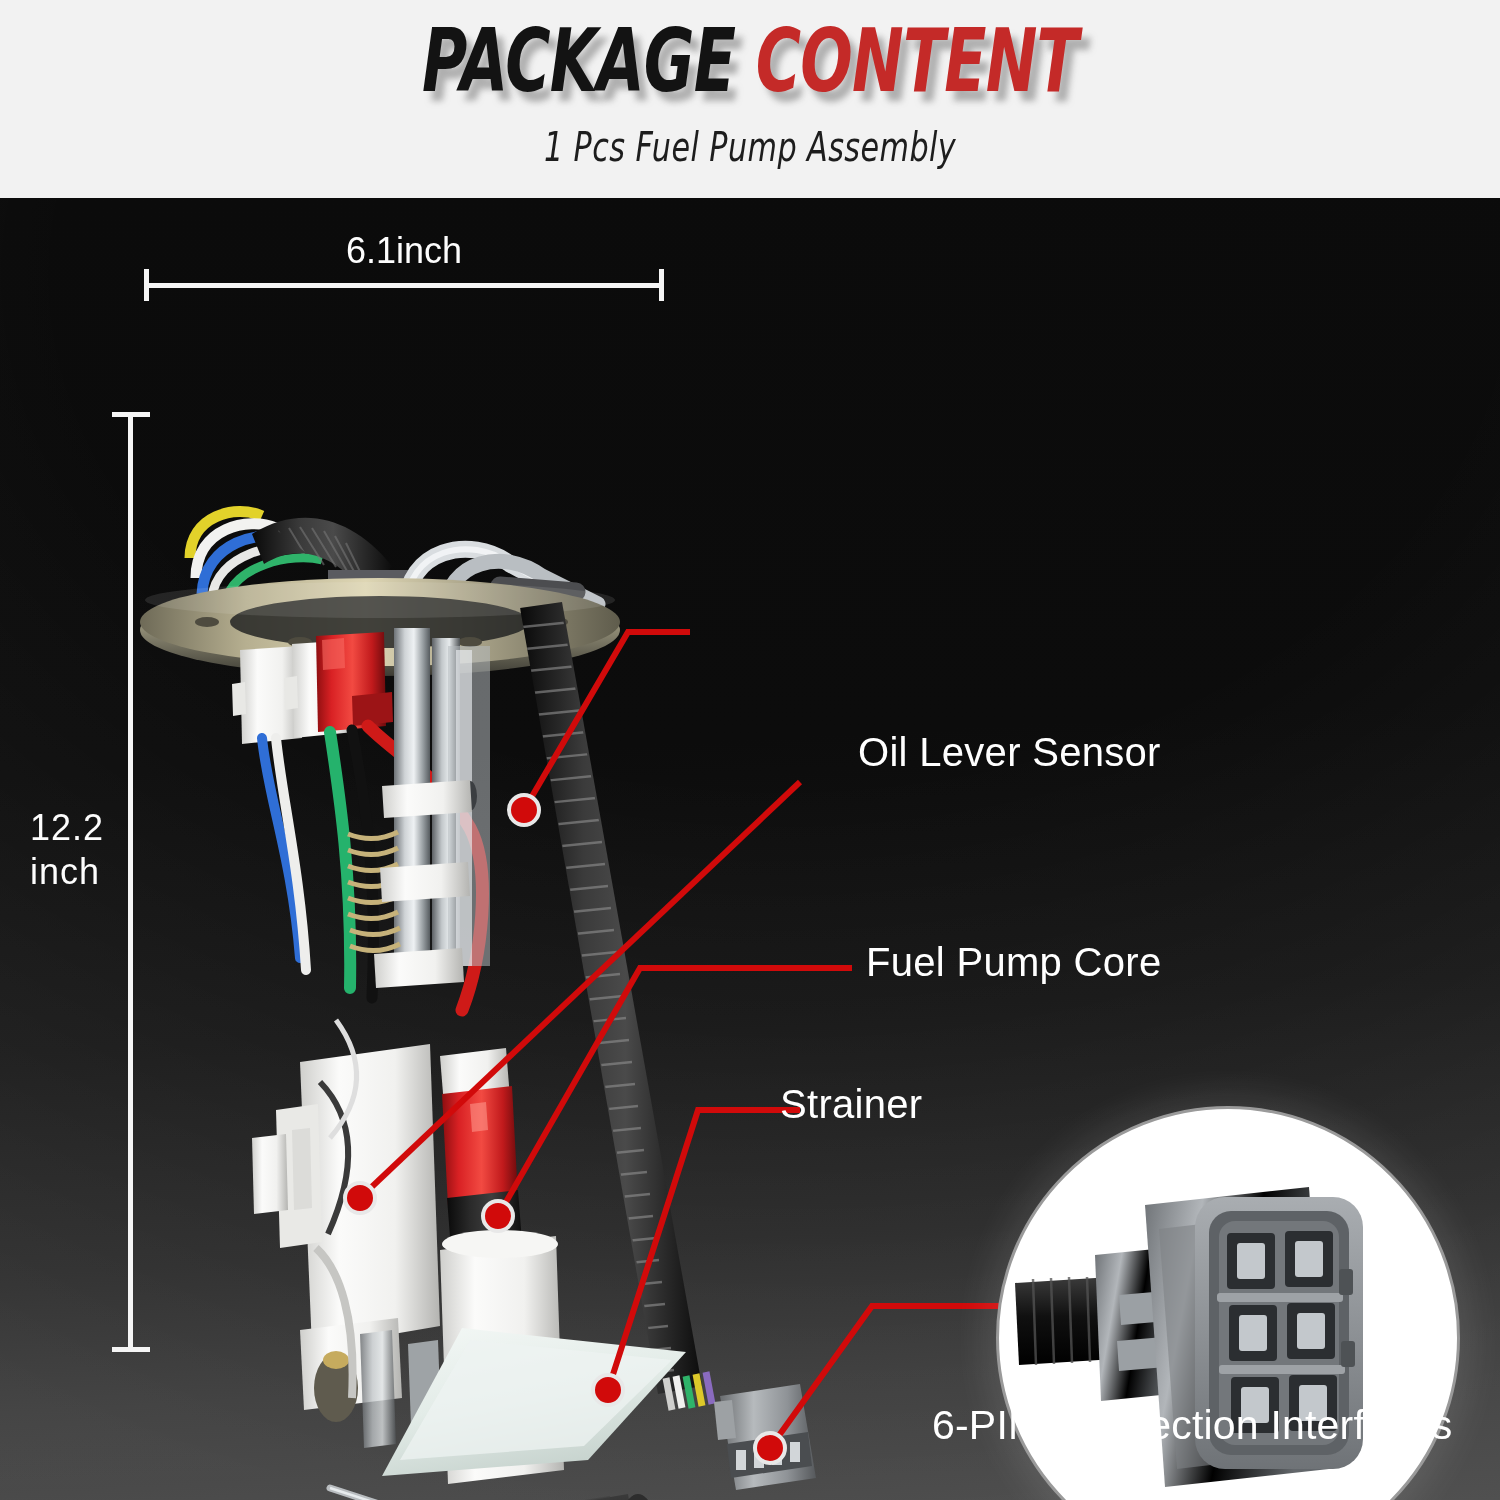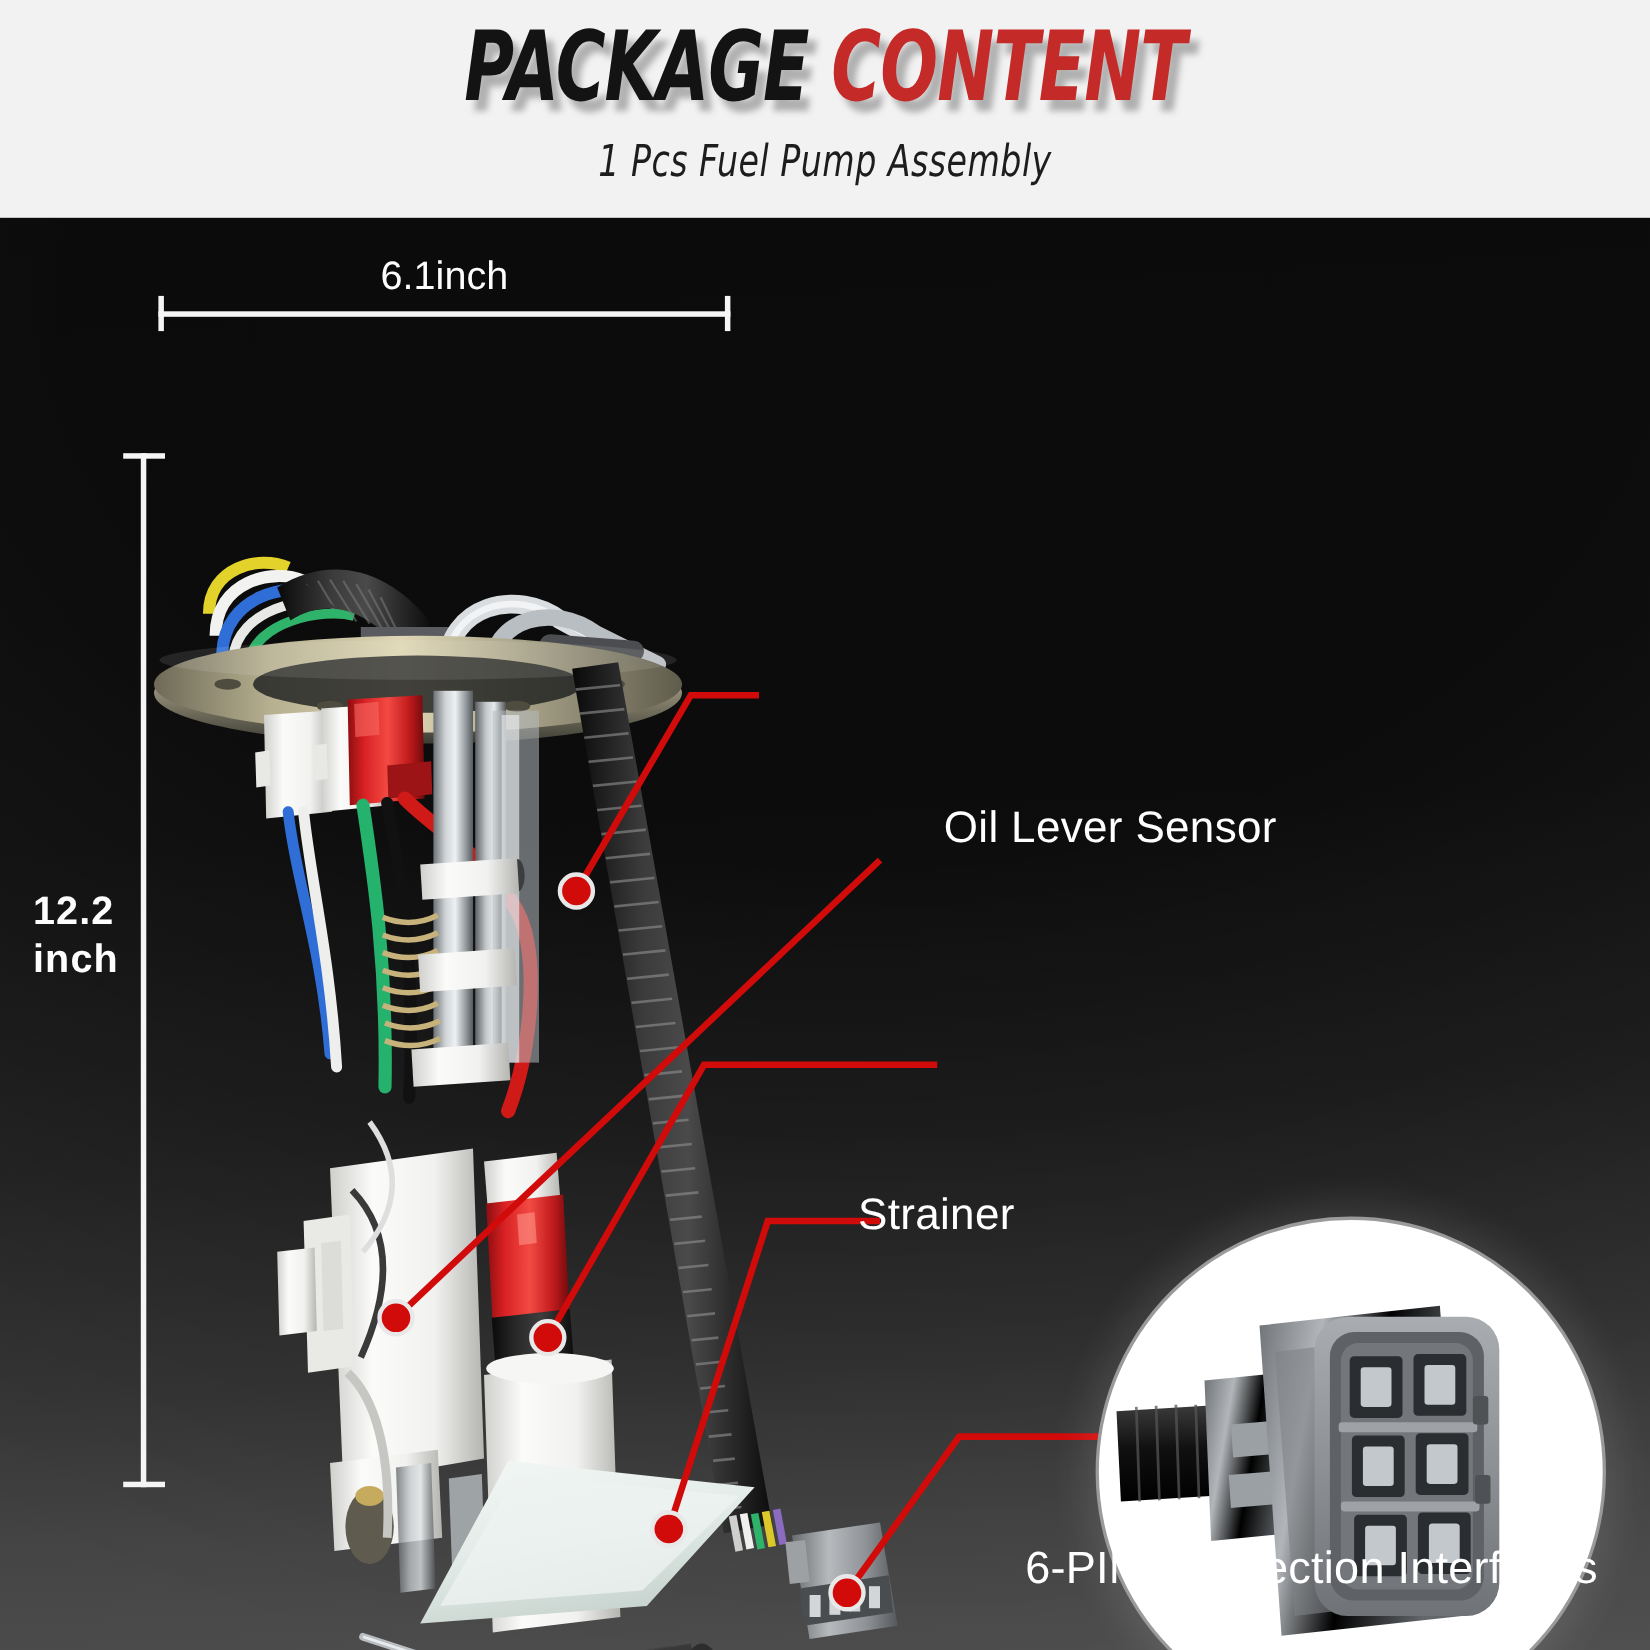--- a/index.html
+++ b/index.html
@@ -58,21 +58,21 @@
     position:absolute; color:#fdfdfd; font-size:36px; white-space:nowrap;
     font-family:"Liberation Sans", sans-serif;
   }
   .dim-v { position:absolute; }
   .dim-v .bar { position:absolute; left:0; top:0; height:100%; width:5px; background:#f5f5f5; }
   .dim-v .cap { position:absolute; left:-16px; width:38px; height:5px; background:#f5f5f5; }
   .dim-v .cap.t { top:0; }
   .dim-v .cap.b { bottom:0; }
   .dim-v-label {
     position:absolute; color:#fdfdfd; font-size:36px; line-height:1.22;
-    font-weight:bold; letter-spacing:1px; text-align:left; white-space:pre-line;
+    font-weight:normal; letter-spacing:1px; text-align:left; white-space:pre-line;
     font-family:"Liberation Sans", sans-serif;
   }
 
   
   .callout-label {
     position:absolute; color:#ffffff; font-size:40px; white-space:nowrap;
     font-family:"Liberation Sans", sans-serif; letter-spacing:0.3px;
   }
   .inset-caption {
     position:absolute; color:#ffffff; font-size:41px; white-space:nowrap;
@@ -402,20 +402,21 @@
 
     <div class="dim-v" style="left:128px; top:214px; height:940px; width:5px;">
       <div class="bar"></div>
       <div class="cap t"></div>
       <div class="cap b"></div>
     </div>
     <div class="dim-v-label" style="left:30px; top:608px;">12.2
 inch</div>
 
     <div class="callout-label" style="left:812px; top:532px;margin-left:46px;">Oil Lever Sensor</div>
+    <div class="callout-label" style="left:866px; top:742px;">Fuel Pump Core</div>
     <div class="callout-label" style="left:780px; top:884px;">Strainer</div>
 
     <div class="inset" style="left:996px; top:908px; width:464px; height:464px;">
       <svg viewBox="0 0 464 464" style="width:464px;height:464px;">
         <defs>
           <linearGradient id="cBody" x1="0" y1="0" x2="1" y2="0.3">
             <stop offset="0%" stop-color="#6e7276"></stop>
             <stop offset="30%" stop-color="#b2b6ba"></stop>
             <stop offset="60%" stop-color="#9397 9b"></stop>
             <stop offset="100%" stop-color="#63676b"></stop>

